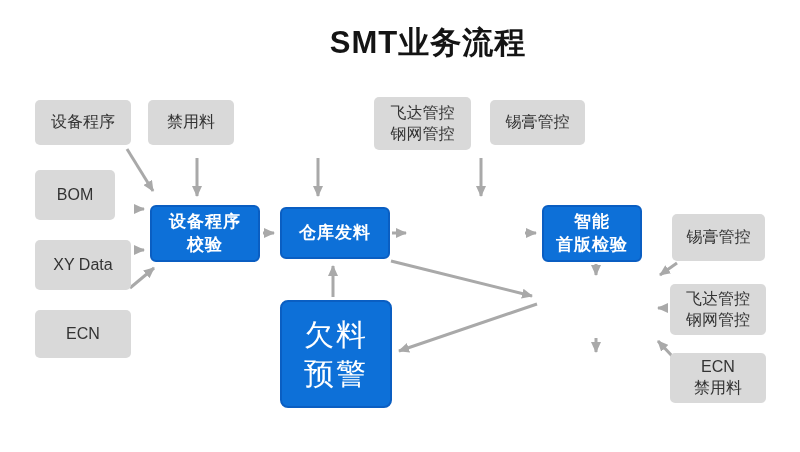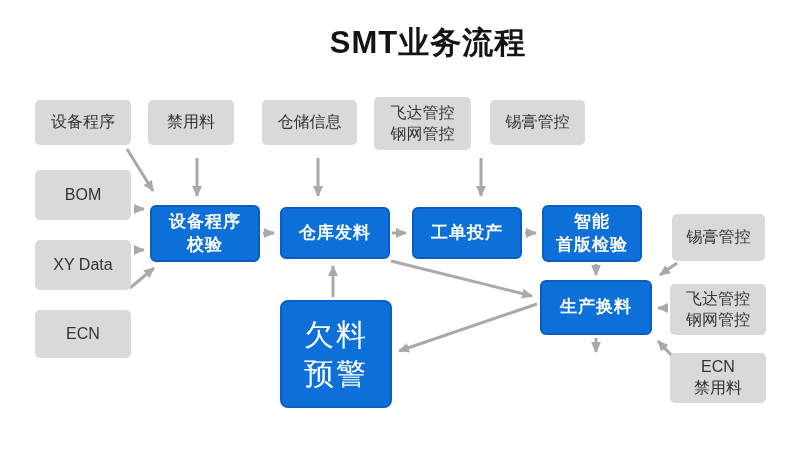--- a/index.html
+++ b/index.html
@@ -29,21 +29,21 @@
   }
   .blue.big{font-size:30px;font-weight:400;line-height:1.3;letter-spacing:2px;border-radius:8px;}
 
   
   #n-top1{left:35px;top:100px;width:96px;height:45px;}
   #n-top2{left:148px;top:100px;width:86px;height:45px;}
   #n-top3{left:262px;top:100px;width:95px;height:45px;}
   #n-top4{left:374px;top:97px;width:97px;height:53px;}
   #n-top5{left:490px;top:100px;width:95px;height:45px;}
   
-  #n-left1{left:35px;top:170px;width:96px;height:50px;}
+  #n-left1{left:35px;top:170px;width:80px;height:50px;}
   #n-left2{left:35px;top:240px;width:96px;height:50px;}
   #n-left3{left:35px;top:310px;width:96px;height:48px;}
   
   #n-right1{left:672px;top:214px;width:93px;height:47px;}
   #n-right2{left:670px;top:284px;width:96px;height:51px;}
   #n-right3{left:670px;top:353px;width:96px;height:50px;}
   
   #n-blue1{left:150px;top:205px;width:110px;height:57px;}
   #n-blue2{left:280px;top:207px;width:110px;height:52px;}
   #n-blue3{left:412px;top:207px;width:110px;height:52px;}
@@ -82,38 +82,35 @@
       <line x1="673" y1="357" x2="658" y2="341" marker-end="url(#ah)"></line>
       <line x1="596" y1="338" x2="596" y2="352" marker-end="url(#ah)"></line>
       <line x1="391" y1="261" x2="532" y2="296" marker-end="url(#ah)"></line>
       <line x1="537" y1="304" x2="399" y2="351" marker-end="url(#ah)"></line>
       <line x1="333" y1="297" x2="333" y2="266" marker-end="url(#ah)"></line>
     </g>
   </svg>
 
   <div class="node gray" id="n-top1">设备程序</div>
   <div class="node gray" id="n-top2">禁用料</div>
-  <div class="node gray" id="n-top3">仓储信息</div>
   <div class="node gray two-line" id="n-top4">飞达管控
 钢网管控</div>
   <div class="node gray" id="n-top5">锡膏管控</div>
 
   <div class="node gray" id="n-left1">BOM</div>
   <div class="node gray" id="n-left2">XY Data</div>
   <div class="node gray" id="n-left3">ECN</div>
 
   <div class="node gray" id="n-right1">锡膏管控</div>
   <div class="node gray two-line" id="n-right2">飞达管控
 钢网管控</div>
   <div class="node gray two-line" id="n-right3">ECN
 禁用料</div>
 
   <div class="node blue" id="n-blue1">设备程序
 校验</div>
   <div class="node blue" id="n-blue2">仓库发料</div>
-  <div class="node blue" id="n-blue3">工单投产</div>
   <div class="node blue" id="n-blue4">智能
 首版检验</div>
-  <div class="node blue" id="n-blue5">生产换料</div>
   <div class="node blue big" id="n-big">欠料
 预警</div>
 
 </div>
 
 </body></html>

